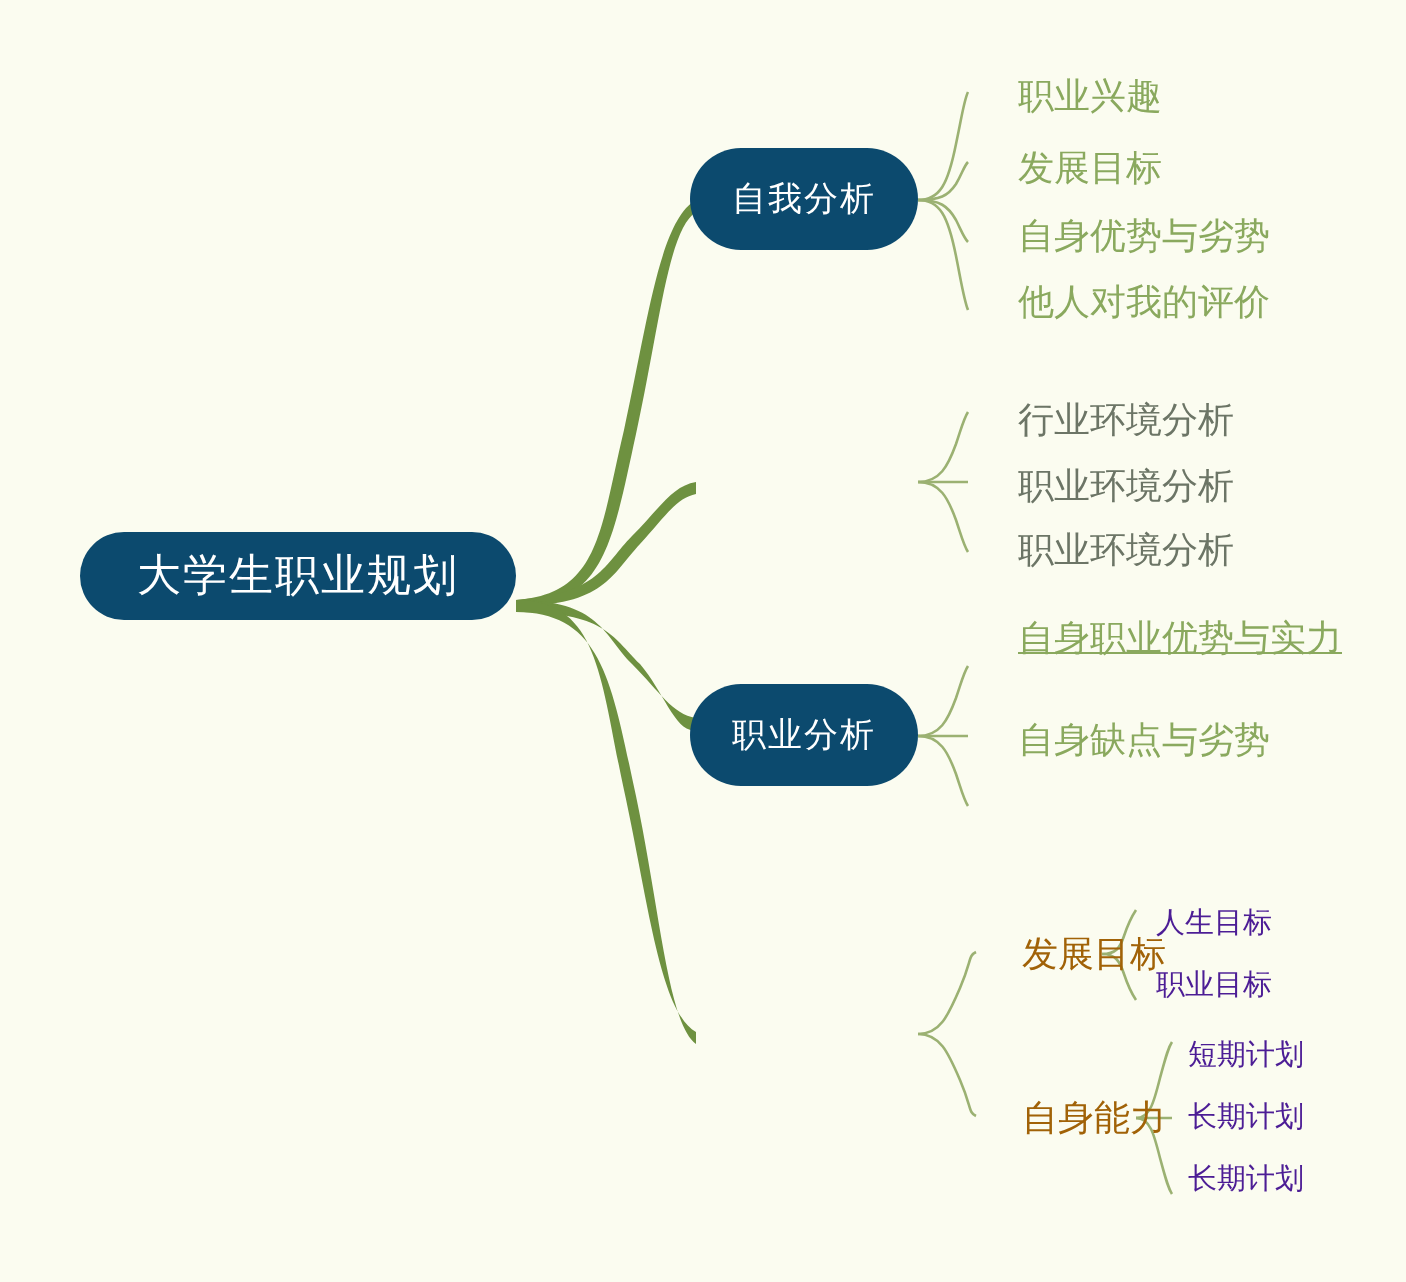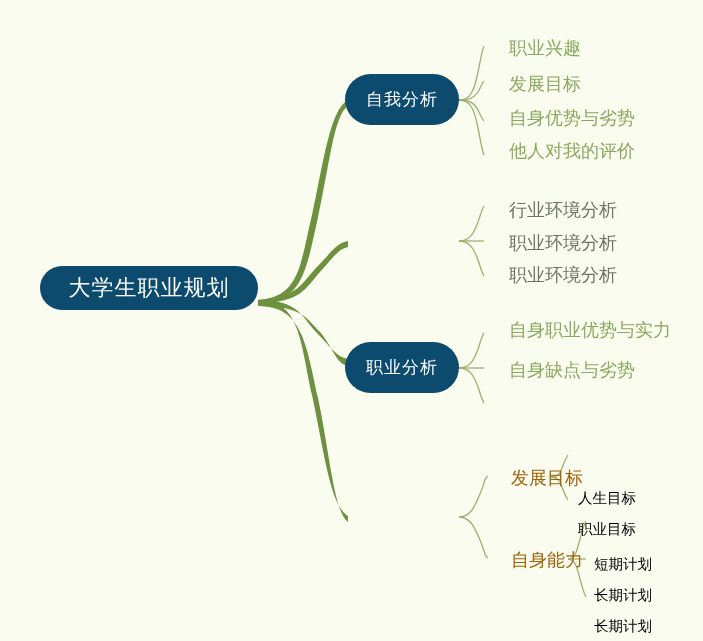--- a/index.html
+++ b/index.html
@@ -72,23 +72,22 @@
   }
   .leaf-gray {
     color: #a16207;
     font-family: Liberation Mono, monospace;
   }
   .sub-label {
     position: absolute;
     white-space: nowrap;
     font-size: 14.5px;
     line-height: 1;
-    color: #000000;
+    color: #4c1d95;
     z-index: 2;
-    margin-top: 36px;
   }
 </style>
 </head>
 <body>
 
 <div id="mindmap">
 
   <svg id="edges" viewBox="0 0 703 641" xmlns="http://www.w3.org/2000/svg">
 
     <g fill="#6e9140">
@@ -140,21 +139,21 @@
   <div class="leaf-label leaf-green" style="left:490px; top:39px;">职业兴趣</div>
   <div class="leaf-label leaf-green" style="left:490px; top:75px;">发展目标</div>
   <div class="leaf-label leaf-green" style="left:490px; top:109px;">自身优势与劣势</div>
   <div class="leaf-label leaf-green" style="left:490px; top:142px;">他人对我的评价</div>
 
   <div class="leaf-label leaf-dark" style="left:490px; top:201px;">行业环境分析</div>
   <div class="leaf-label leaf-dark" style="left:490px; top:234px;">职业环境分析</div>
   <div class="leaf-label leaf-dark" style="left:490px; top:266px;">职业环境分析</div>
 
   <div class="node-pill branch-pill" style="left:345px; top:342px;">职业分析</div>
-  <div class="leaf-label leaf-green" style="left:490px; top:321px;">自身职业优势与实力</div>
+  <div class="leaf-label leaf-green" style="left:490px; top:310px;text-decoration:underline;">自身职业优势与实力</div>
   <div class="leaf-label leaf-green" style="left:490px; top:361px;">自身缺点与劣势</div>
 
 
   <div class="leaf-label leaf-gray" style="left:492px; top:470px;">发展目标</div>
   <div class="sub-label" style="left:578px; top:455px;">人生目标</div>
   <div class="sub-label" style="left:578px; top:486px;">职业目标</div>
 
   <div class="leaf-label leaf-gray" style="left:492px; top:552px;">自身能力</div>
   <div class="sub-label" style="left:594px; top:521px;">短期计划</div>
   <div class="sub-label" style="left:594px; top:552px;">长期计划</div>

